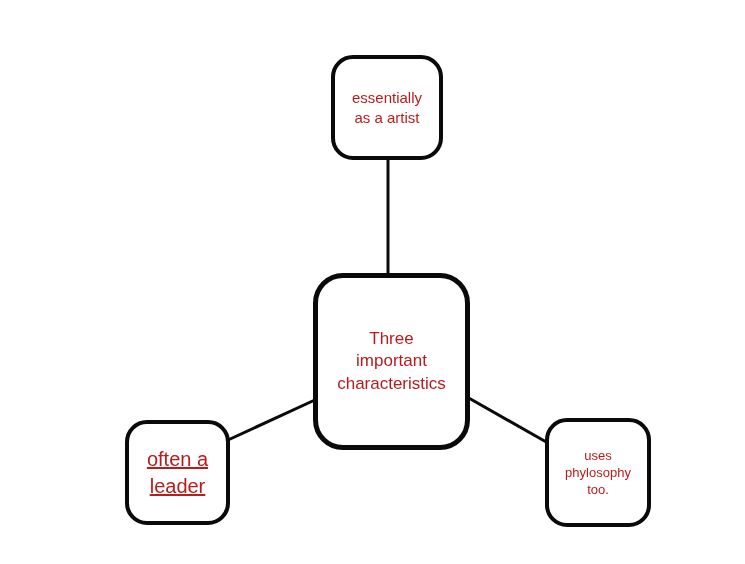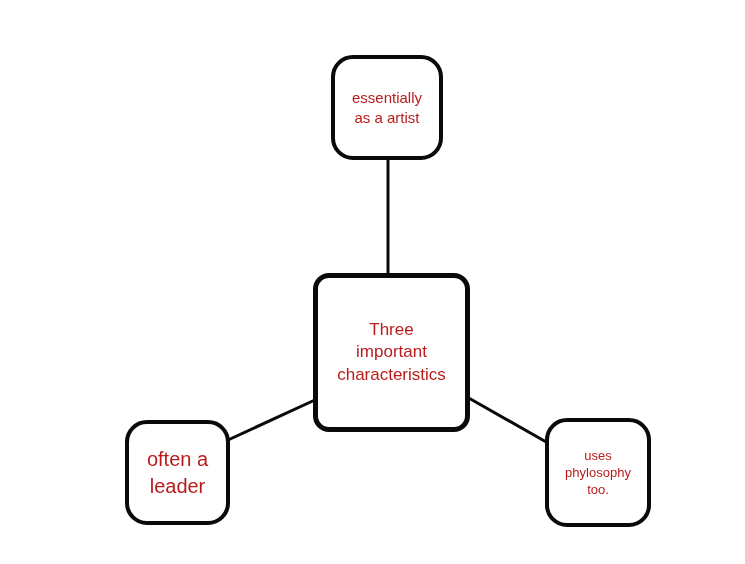--- a/index.html
+++ b/index.html
@@ -40,31 +40,32 @@
     left: 331px;
     top: 55px;
     width: 112px;
     height: 105px;
     font-size: 15px;
   }
   .node-center {
     left: 313px;
     top: 273px;
     width: 157px;
-    height: 159px;
+    height: 177px;
     border-width: 5px;
-    border-radius: 16px;
+    border-radius: 30px;
     font-size: 17px;
   }
   .node-bottom-left {
     left: 125px;
     top: 420px;
     width: 105px;
     height: 105px;
     font-size: 20px;
+    text-decoration: underline;
   }
   .node-bottom-right {
     left: 545px;
     top: 418px;
     width: 106px;
     height: 109px;
     font-size: 13px;
   }
 </style>
 </head>

